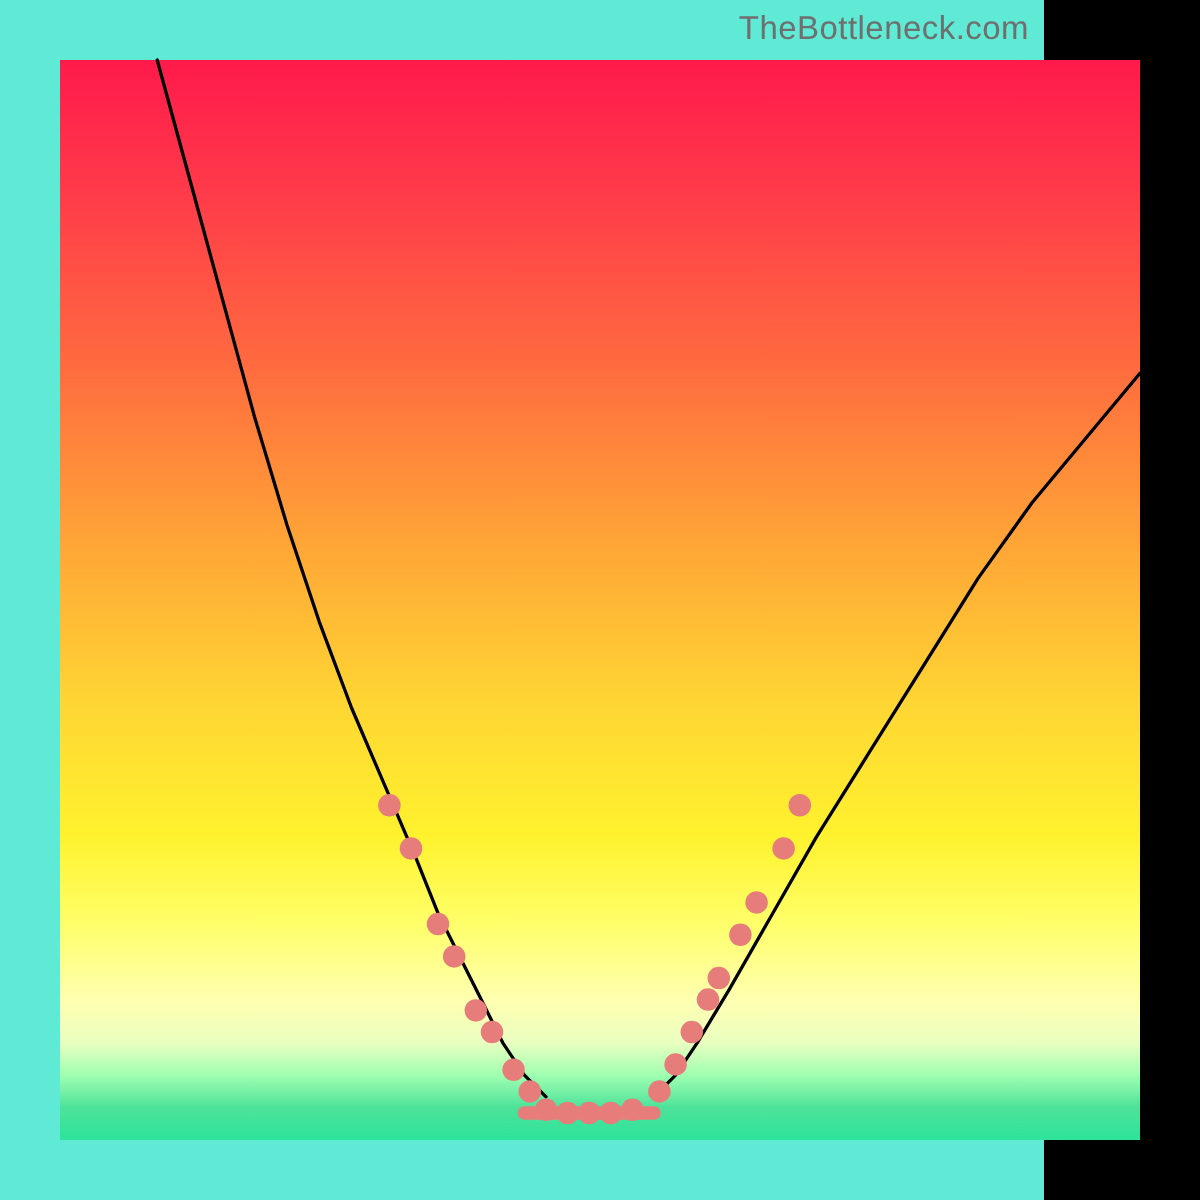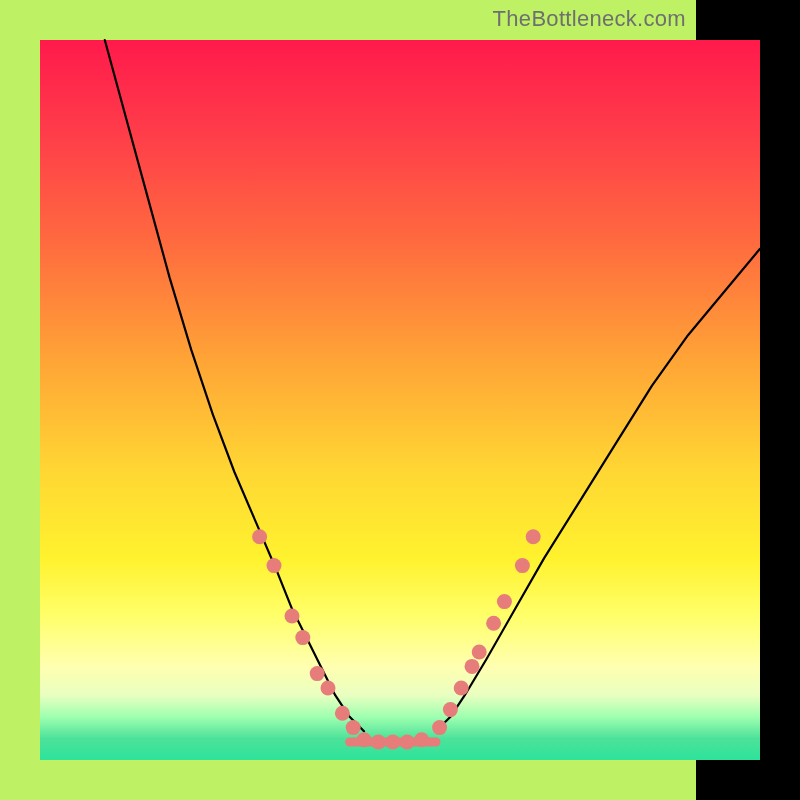--- a/index.html
+++ b/index.html
@@ -10,21 +10,21 @@
     background: #000;
     font-family: Arial, Helvetica, sans-serif;
     overflow: hidden;
   }
   .frame {
     position: absolute;
     left: 0;
     top: 0;
     width: 696px;
     height: 800px;
-    background: #bef264;
+    background: #5eead4;
   }
   .plot {
     position: absolute;
     left: 40px;
     top: 40px;
     width: 720px;
     height: 720px;
     background: linear-gradient(
       to bottom,
       #ff1a4b 0%,

